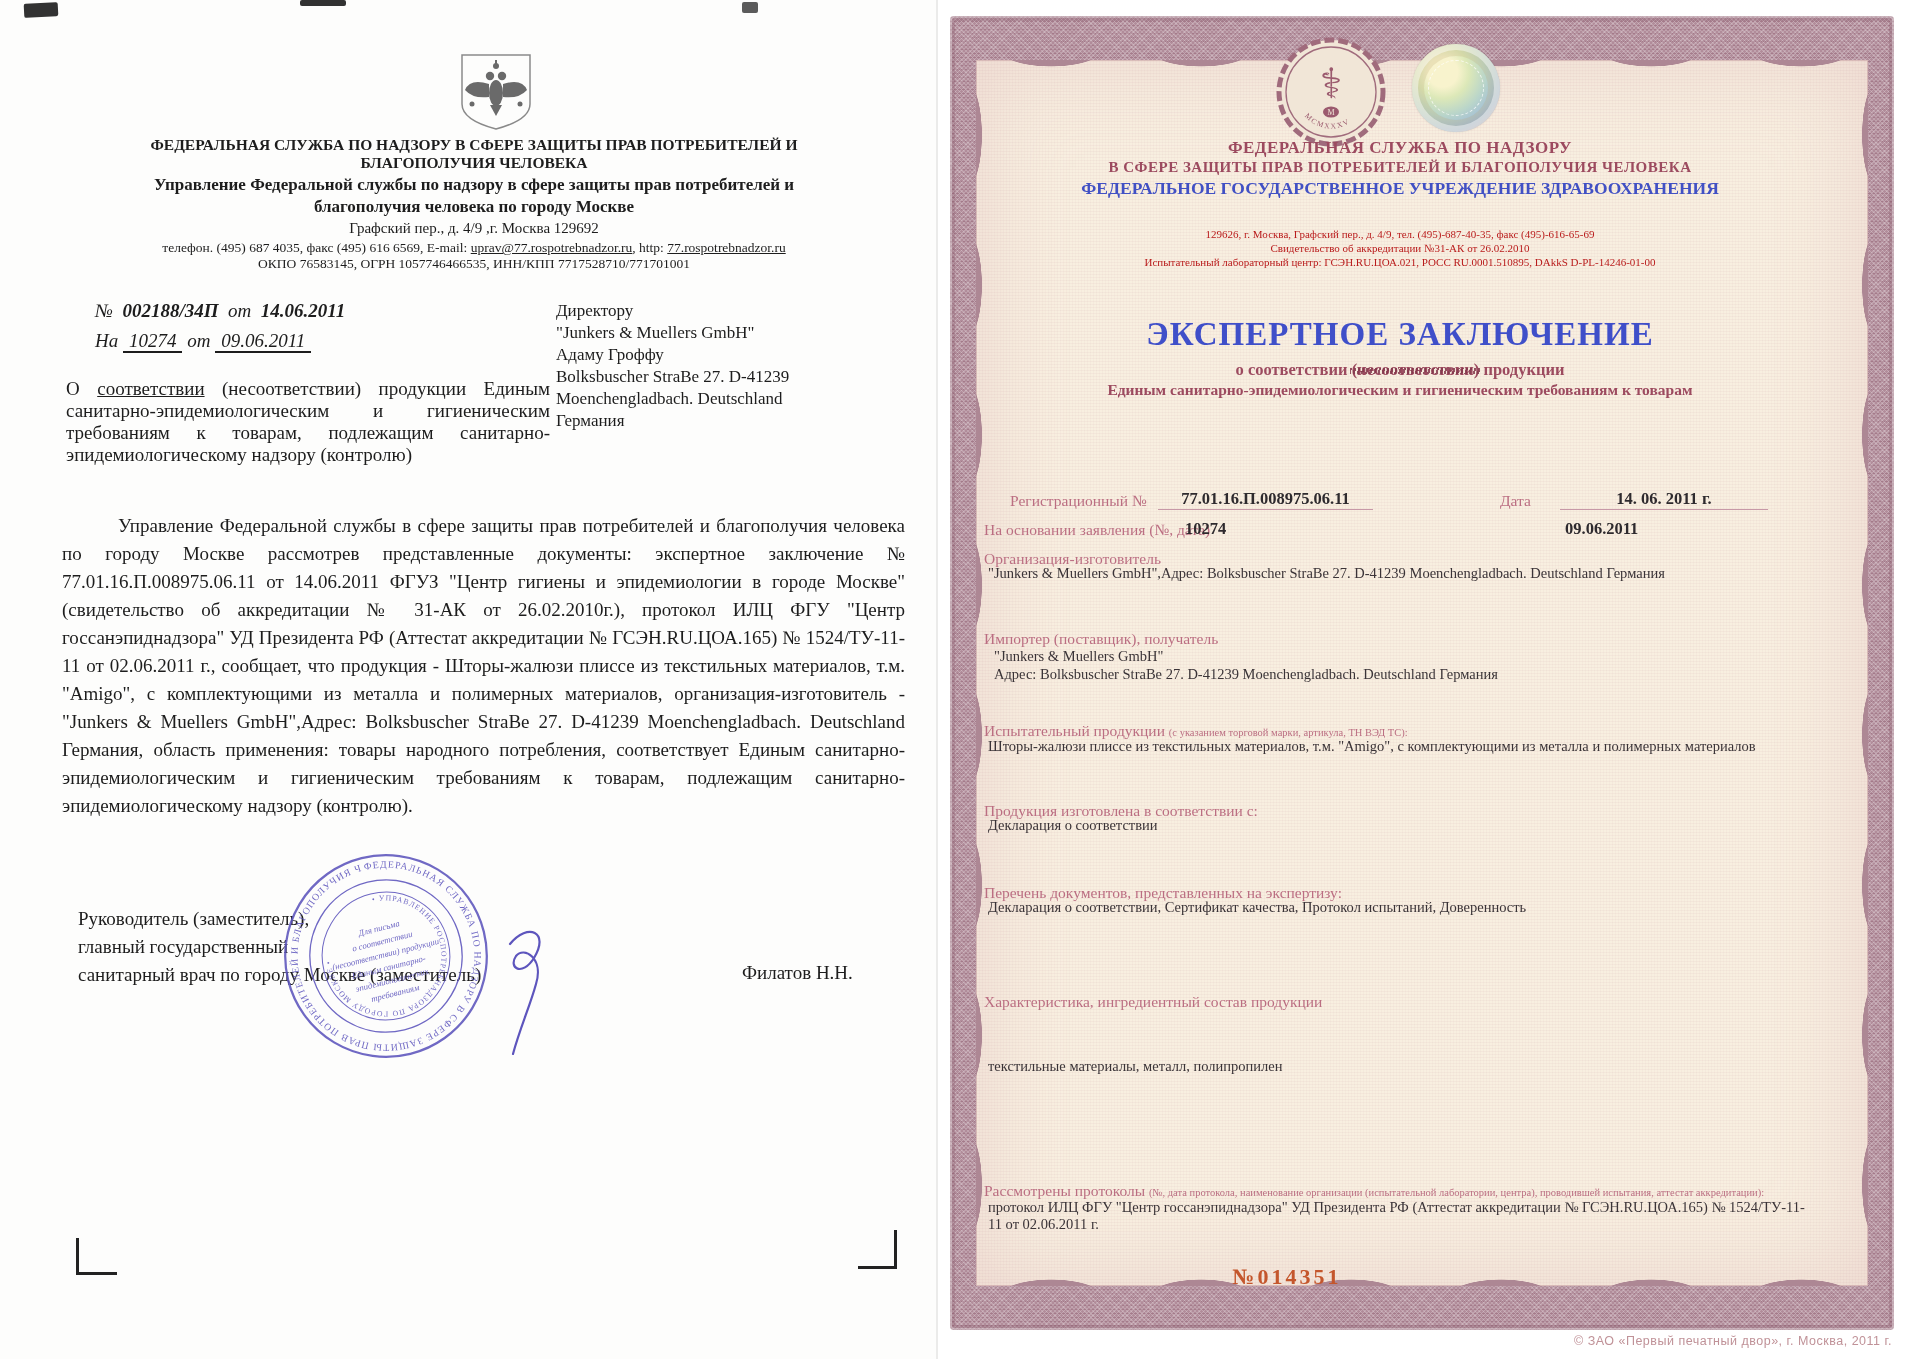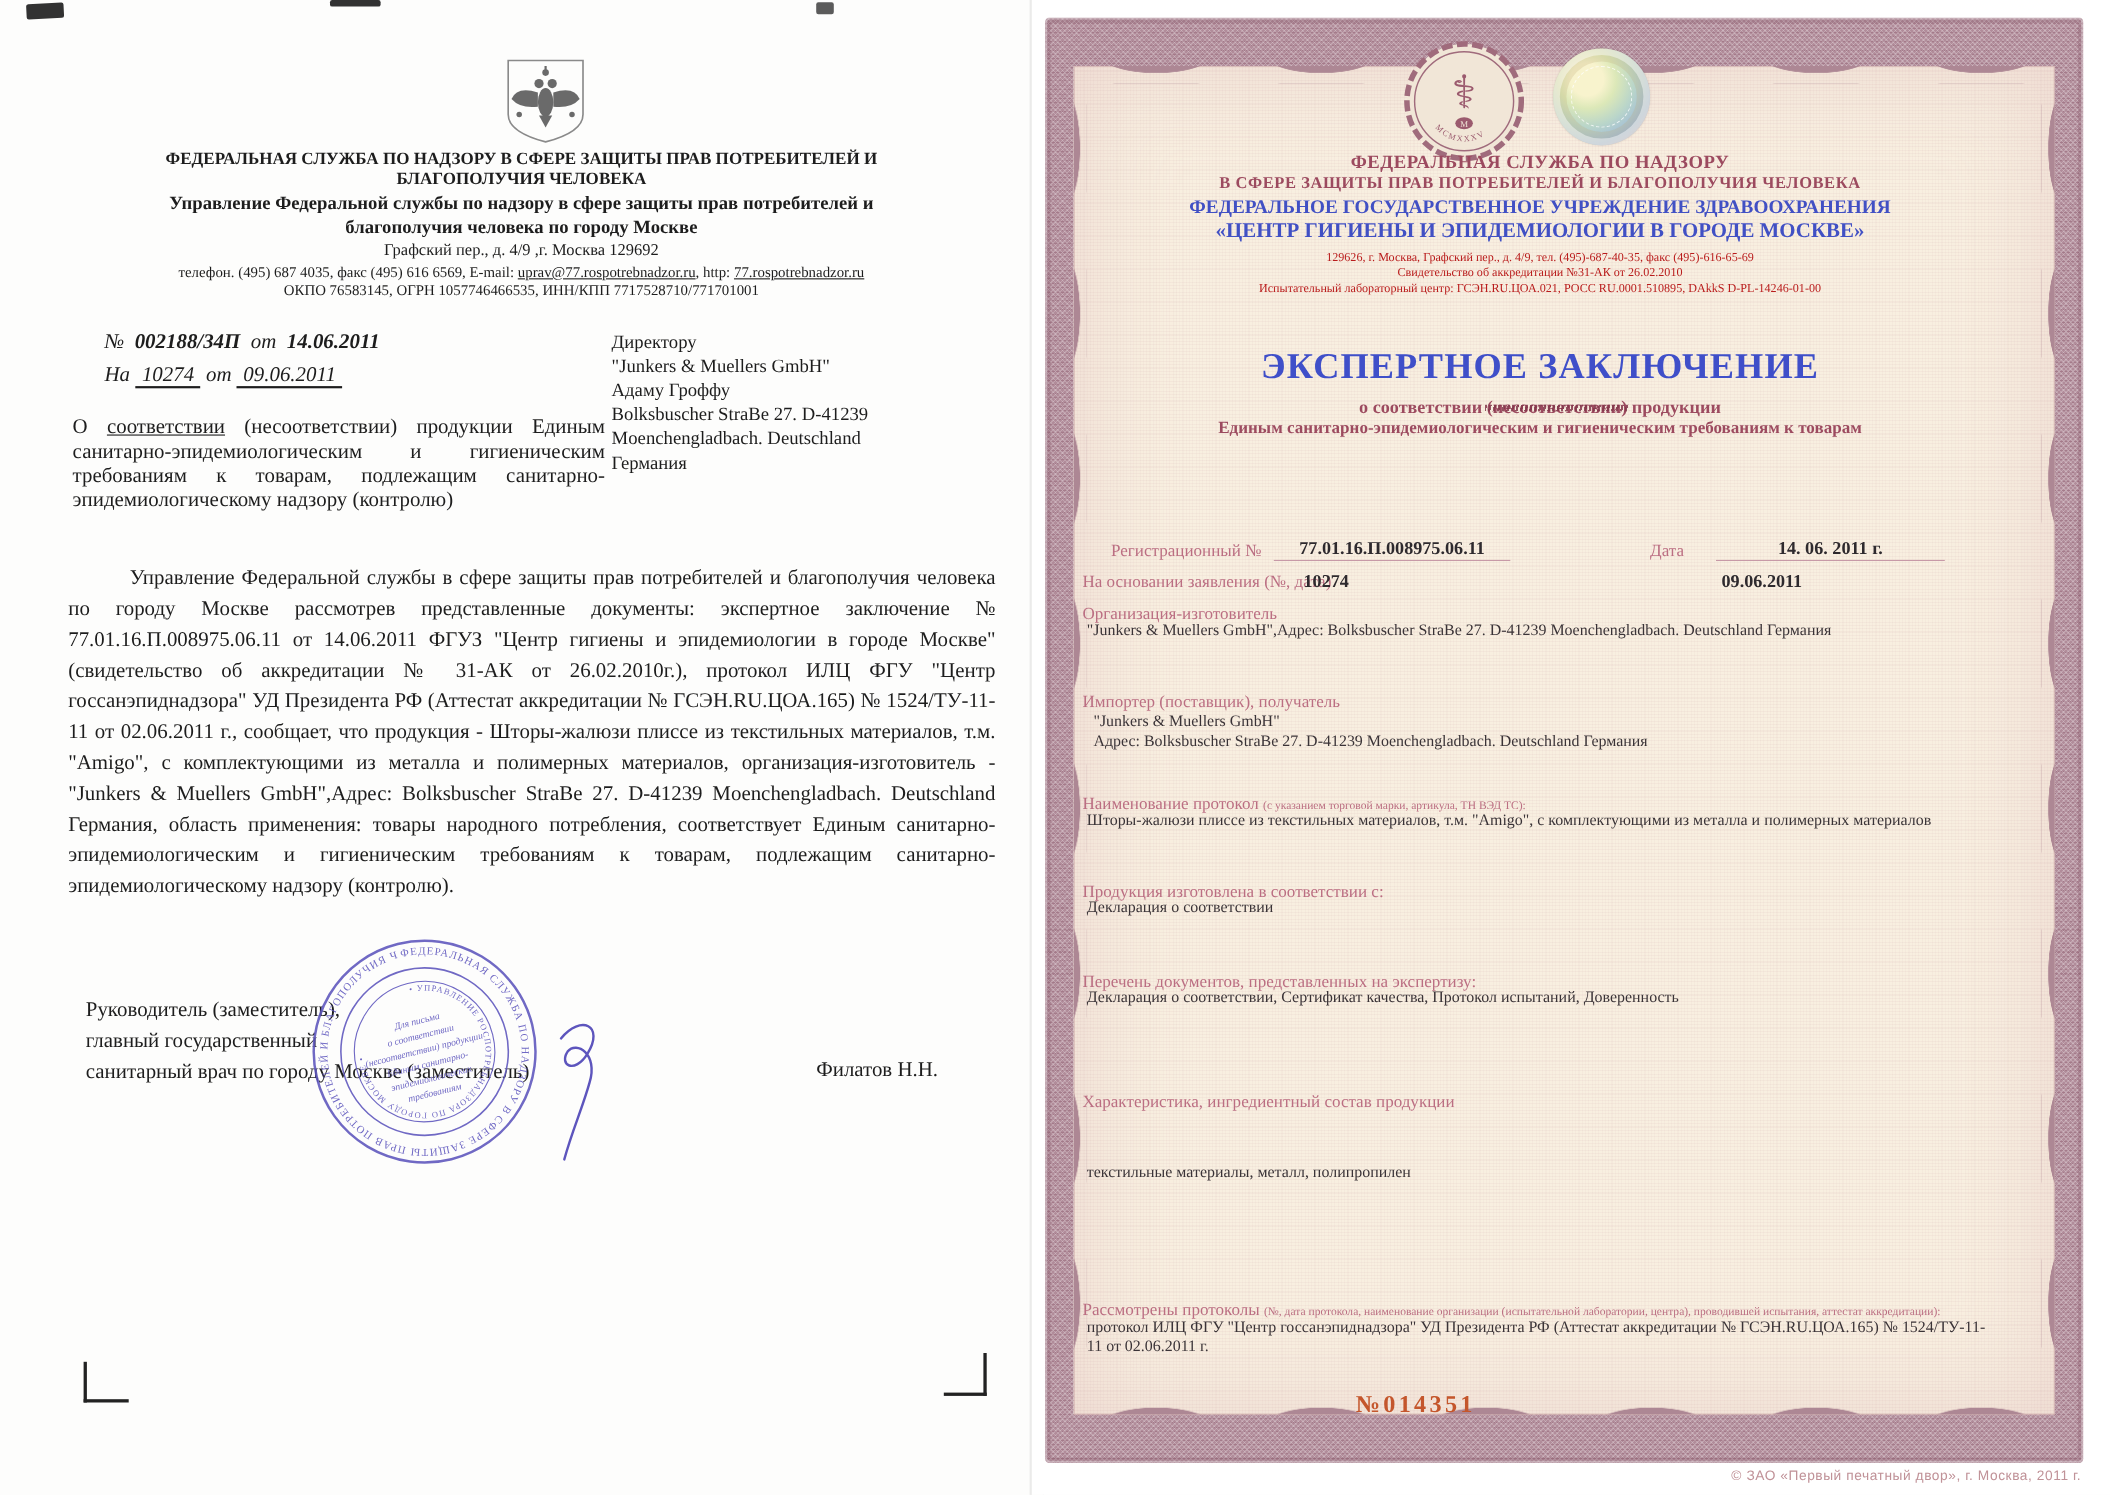--- a/index.html
+++ b/index.html
@@ -213,21 +213,20 @@
       <text font-size="7.5" fill="#9b5a6e" letter-spacing="1.5" font-family="Liberation Serif, serif">
         <textPath href="#yearArc" startOffset="14%">MCMXXXV</textPath>
       </text>
     </svg>
 
     <div class="holo"></div>
 
     <div class="c-center c-serv" style="top:138px;font-size:17px;">ФЕДЕРАЛЬНАЯ СЛУЖБА ПО НАДЗОРУ</div>
     <div class="c-center c-serv" style="top:159px;font-size:15px;">В СФЕРЕ ЗАЩИТЫ ПРАВ ПОТРЕБИТЕЛЕЙ И БЛАГОПОЛУЧИЯ  ЧЕЛОВЕКА</div>
     <div class="c-center c-blue" style="top:178px;font-size:17.5px;">ФЕДЕРАЛЬНОЕ ГОСУДАРСТВЕННОЕ УЧРЕЖДЕНИЕ ЗДРАВООХРАНЕНИЯ</div>
-    <div class="c-center c-blue" style="top:199px;font-size:19px;">«ЦЕНТР ГИГИЕНЫ И ЭПИДЕМИОЛОГИИ В ГОРОДЕ МОСКВЕ»</div>
     <div class="c-center c-addr" style="top:228px;">129626, г. Москва, Графский пер., д. 4/9,  тел. (495)-687-40-35, факс (495)-616-65-69</div>
     <div class="c-center c-addr" style="top:242px;">Свидетельство об аккредитации №31-АК от 26.02.2010</div>
     <div class="c-center c-addr" style="top:256px;">Испытательный лабораторный центр:  ГСЭН.RU.ЦОА.021,  РОСС RU.0001.510895,  DAkkS  D-PL-14246-01-00</div>
 
     <div class="c-center c-title" style="top:316px;">ЭКСПЕРТНОЕ ЗАКЛЮЧЕНИЕ</div>
     <div class="c-center c-sub" style="top:381px;font-size:15.5px;">Единым санитарно-эпидемиологическим и гигиеническим требованиям к товарам</div>
     <div class="c-center c-sub" style="top:360px;font-size:16.5px;"><span>о соответствии </span><span class="struck">(несоответствии)</span><span> продукции</span></div>
 
     <div class="f-label" style="left:72px;top:492px;">Регистрационный №</div>
     <div class="f-value f-strong f-line" style="left:220px;top:489px;width:215px;">77.01.16.П.008975.06.11</div>
@@ -238,21 +237,21 @@
     <div class="f-value f-strong" style="left:247px;top:519px;">10274</div>
     <div class="f-value f-strong" style="left:627px;top:519px;">09.06.2011</div>
 
     <div class="f-label" style="left:46px;top:550px;">Организация-изготовитель</div>
     <div class="f-value" style="left:50px;top:565px;width:840px;">"Junkers &amp; Muellers GmbH",Адрес: Bolksbuscher StraBe 27. D-41239 Moenchengladbach. Deutschland Германия</div>
 
     <div class="f-label" style="left:46px;top:630px;text-align:right;">Импортер (поставщик), получатель</div>
     <div class="f-value" style="left:56px;top:648px;">"Junkers &amp; Muellers GmbH"</div>
     <div class="f-value" style="left:56px;top:666px;">Адрес: Bolksbuscher StraBe 27. D-41239 Moenchengladbach. Deutschland Германия</div>
 
-    <div class="f-label" style="left:46px;top:722px;"><span>Наименование протокол</span> <span class="f-note">(с указанием торговой марки, артикула, ТН ВЭД ТС):</span></div>
+    <div class="f-label" style="left:46px;top:722px;"><span>Испытательный продукции</span> <span class="f-note">(с указанием торговой марки, артикула, ТН ВЭД ТС):</span></div>
     <div class="f-value" style="left:50px;top:738px;width:840px;">Шторы-жалюзи плиссе из текстильных материалов, т.м. "Amigo", с комплектующими из металла и полимерных материалов</div>
 
     <div class="f-label" style="left:46px;top:802px;">Продукция изготовлена в соответствии с:</div>
     <div class="f-value" style="left:50px;top:817px;">Декларация о соответствии</div>
 
     <div class="f-label" style="left:46px;top:884px;">Перечень документов, представленных на экспертизу:</div>
     <div class="f-value" style="left:50px;top:899px;width:840px;">Декларация о соответствии, Сертификат качества, Протокол испытаний, Доверенность</div>
 
     <div class="f-label" style="left:46px;top:993px;text-align:right;">Характеристика, ингредиентный состав продукции</div>
     <div class="f-value" style="left:50px;top:1058px;">текстильные материалы, металл, полипропилен</div>

